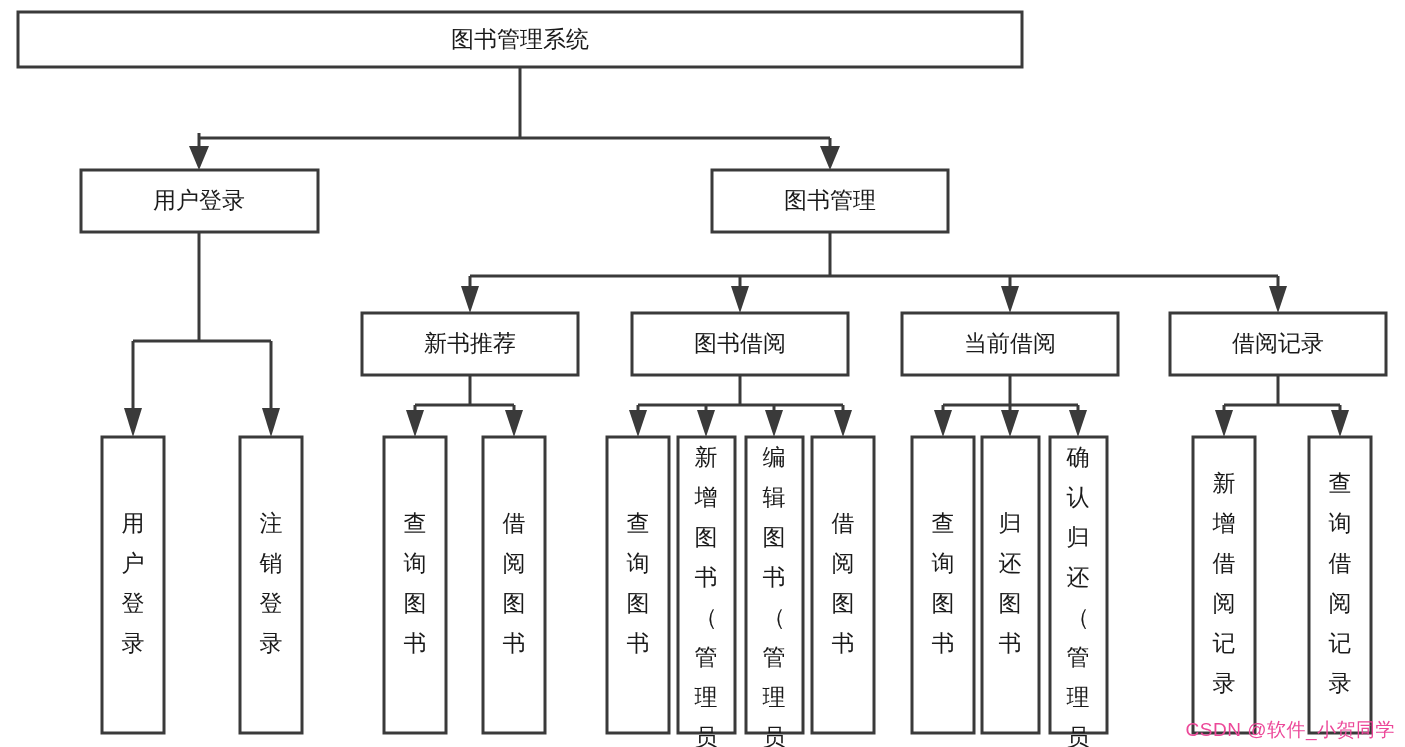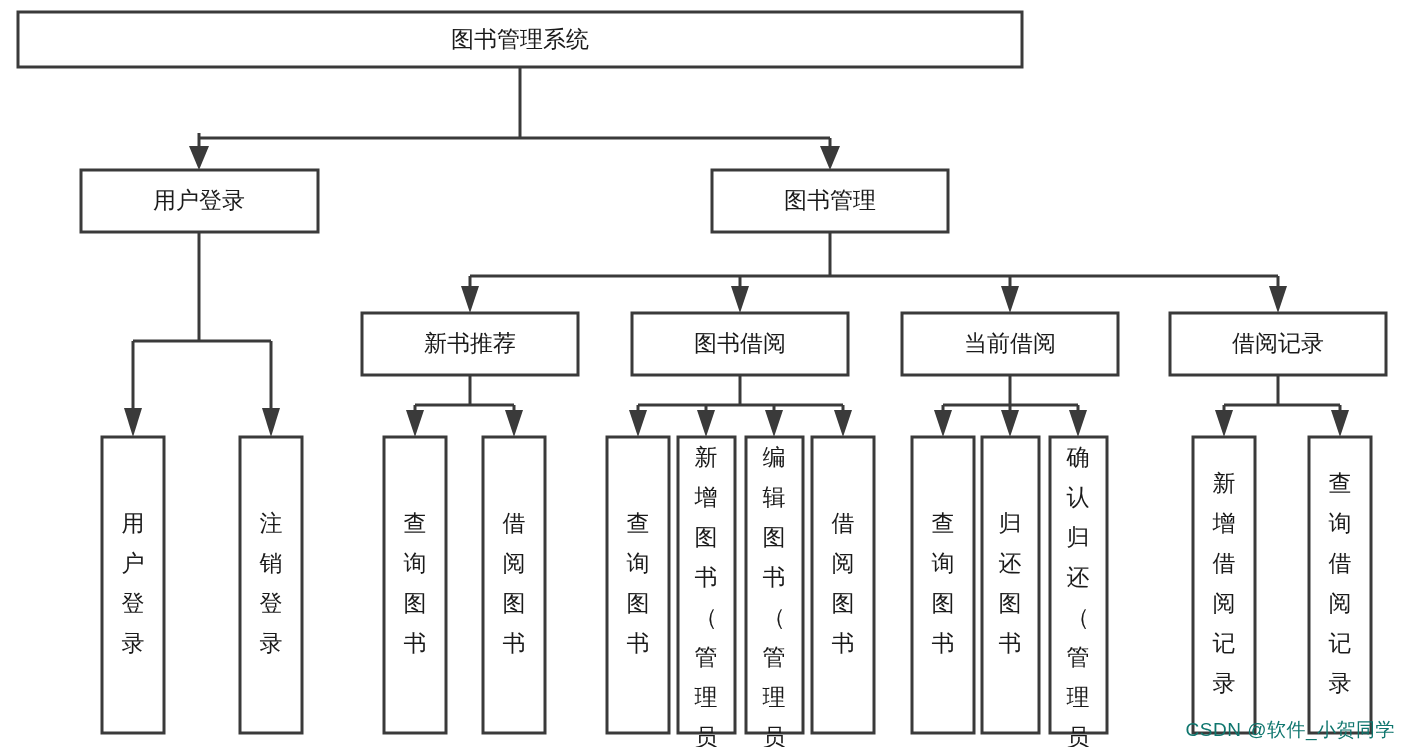--- a/index.html
+++ b/index.html
@@ -46,21 +46,21 @@
     font-family: "Liberation Sans", "DejaVu Sans", sans-serif;
     font-size: 23px;
     text-anchor: middle;
   }
   .watermark {
     position: absolute;
     right: 10px;
     bottom: 4px;
     font-family: "Liberation Sans", "DejaVu Sans", sans-serif;
     font-size: 19px;
-    color: #0f766e;
+    color: #ec4899;
     white-space: nowrap;
     letter-spacing: 0.5px;
   }
 </style>
 </head>
 <body>
 
 <svg id="diagram" viewBox="0 0 1405 747" xmlns="http://www.w3.org/2000/svg">
 
   <g>

